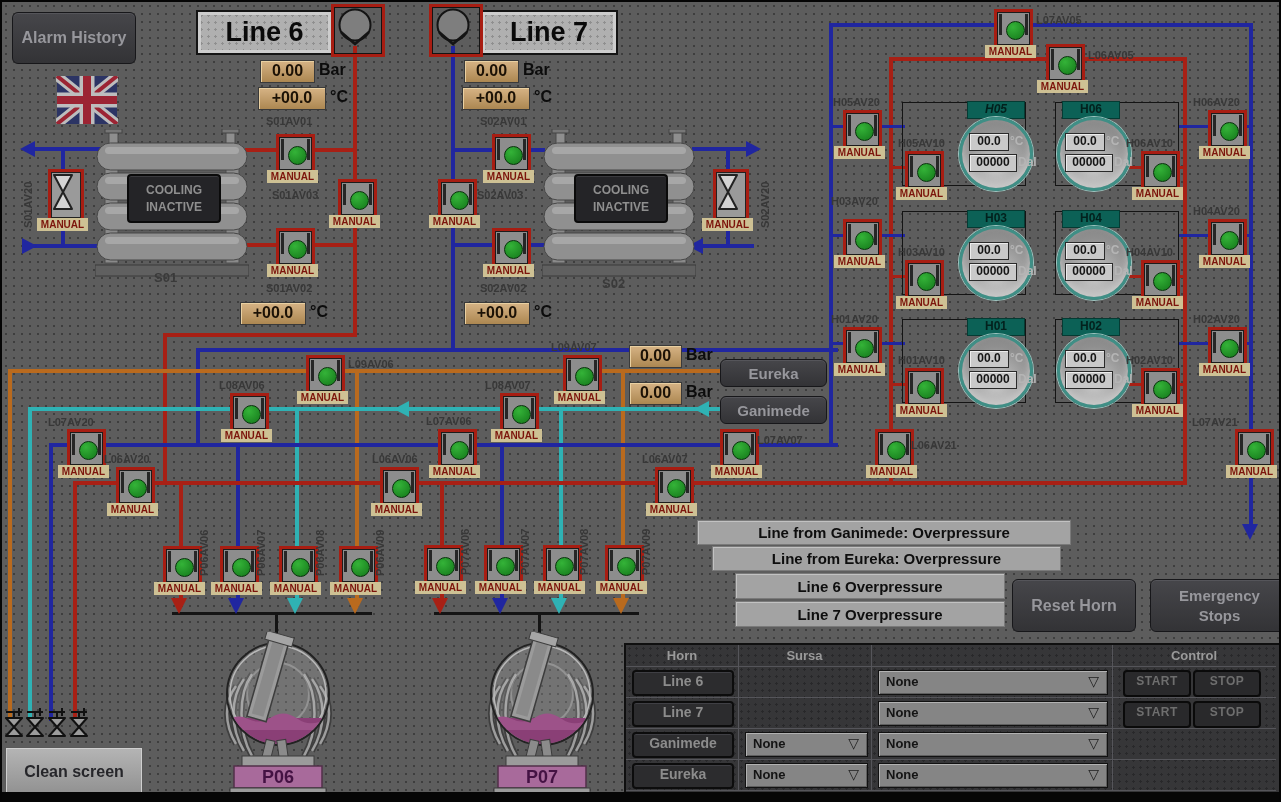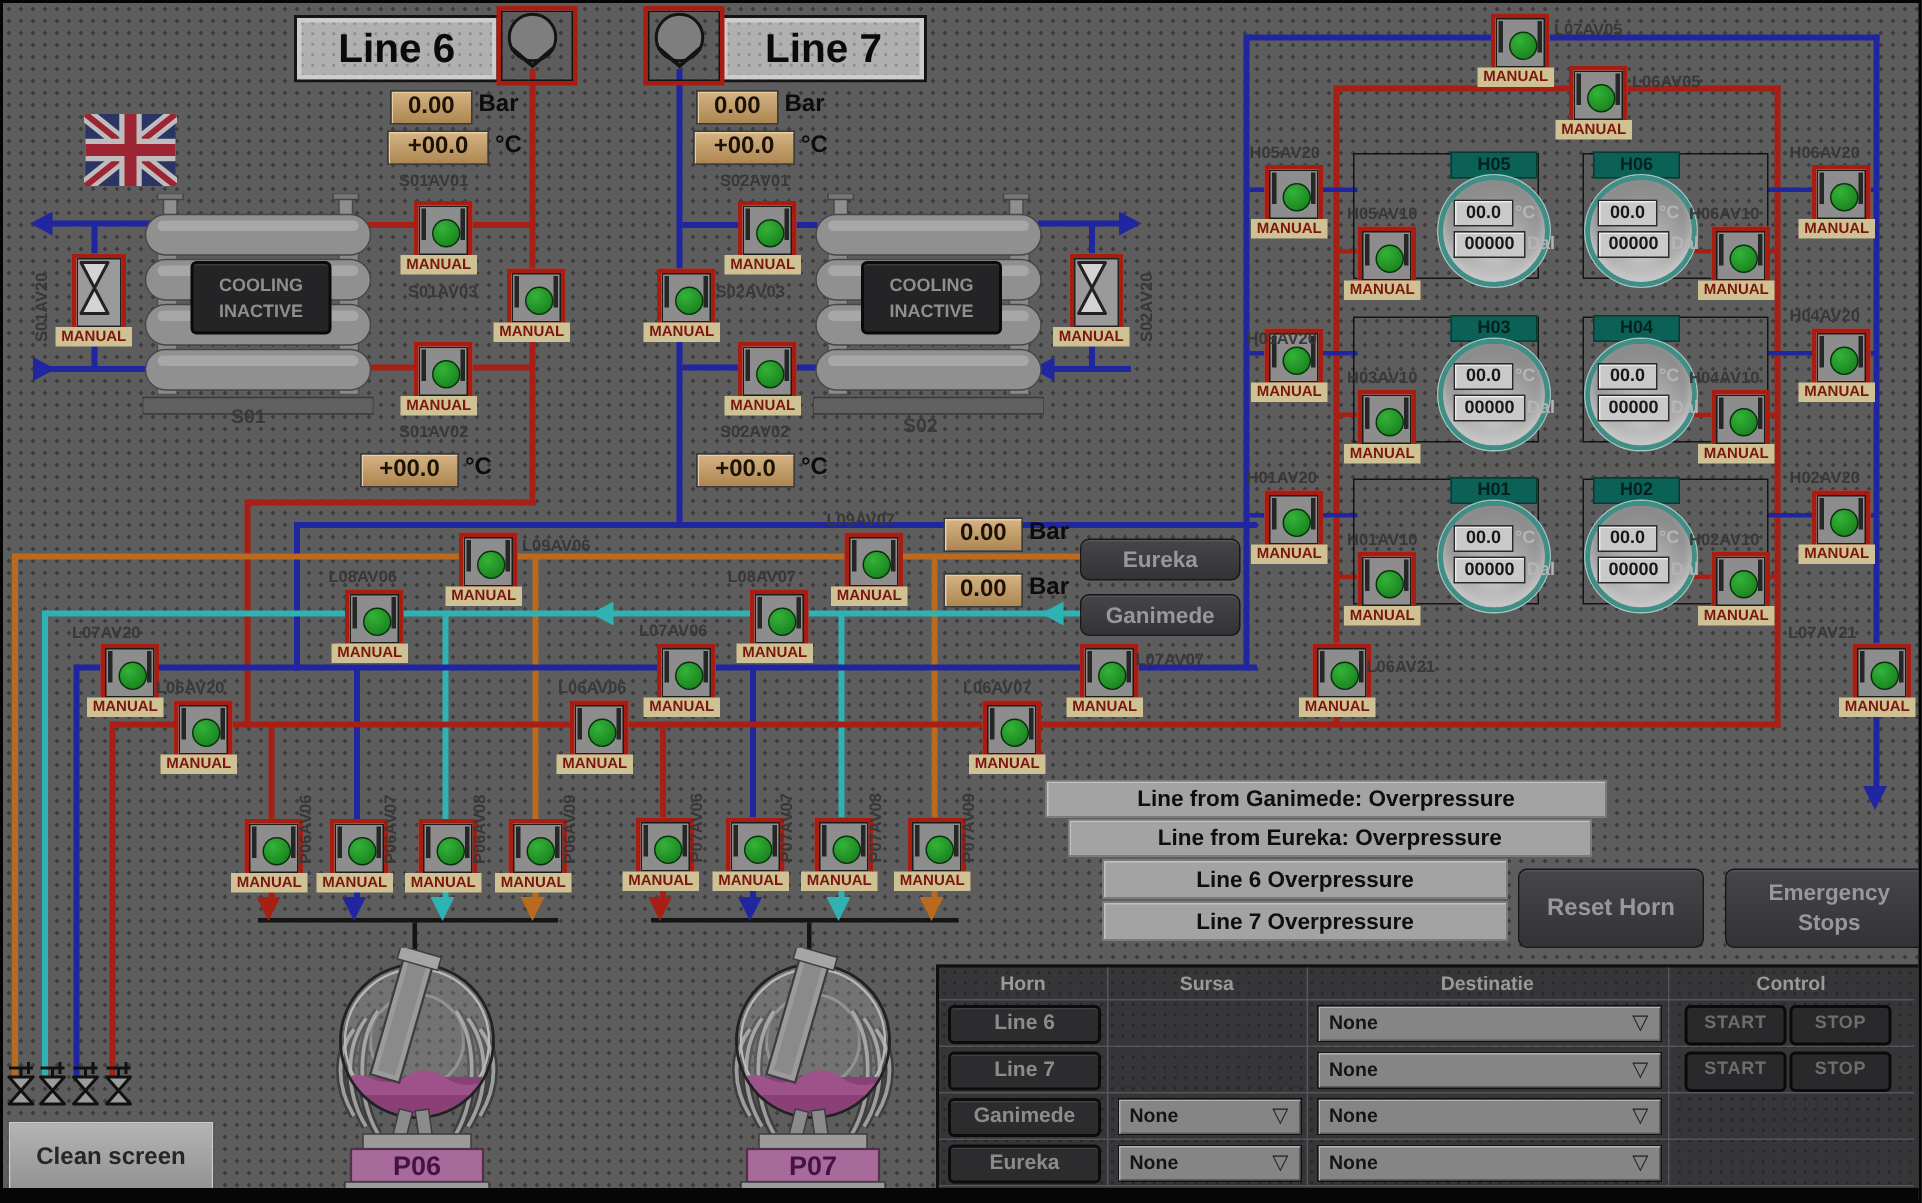--- a/index.html
+++ b/index.html
@@ -88,20 +88,21 @@
     border-radius:4px;color:#6e6e6e;font-weight:bold;font-size:12px;letter-spacing:0.5px;
     text-align:center;line-height:18px;cursor:pointer;}
   .tanklab{position:absolute;width:88px;height:22px;color:#441243;font-weight:bold;font-size:18px;
     text-align:center;line-height:22px;}
   #botbar{position:absolute;left:0;top:790px;width:1281px;height:12px;background:#060606;}
 </style>
 </head>
 <body>
 
 <div id="stage">
+  <div class="dbtn" style="left:10px;top:10px;width:122px;height:50px;font-size:16px;line-height:1.25;">Alarm History</div>
 
   <div class="abs" style="left:54px;top:74px;width:62px;height:48px;">
     <svg width="62" height="48" viewBox="0 0 60 48">
       <rect width="60" height="48" fill="#2c3464"></rect>
       <path d="M0,0 L60,48 M60,0 L0,48" stroke="#bdbdbd" stroke-width="10"></path>
       <path d="M0,0 L60,48 M60,0 L0,48" stroke="#9c2433" stroke-width="4"></path>
       <path d="M30,0 V48 M0,24 H60" stroke="#bdbdbd" stroke-width="15"></path>
       <path d="M30,0 V48 M0,24 H60" stroke="#9c2433" stroke-width="8"></path>
     </svg>
   </div>
@@ -234,21 +235,21 @@
           <rect x="2" y="104" width="150" height="27" rx="13.5" fill="#909090" stroke="#474747"></rect>
           <rect x="10" y="108" width="134" height="7" rx="3.5" fill="#bdbdbd" opacity="0.5"></rect>
           <rect x="0" y="136" width="154" height="11" fill="#606060" stroke="#3a3a3a"></rect>
         </svg></div>
       <div class="cool" style="left: 572px; top: 172px;">
         <span>COOLING</span>
         <span>INACTIVE</span>
       </div>
       <div class="exlabel" style="left: 600px; top: 274px;">S02</div>
       <div class="hunit" style="left: 900px; top: 100px;">
-        <div class="hhead" style="left: 64px;">H05</div>
+        <div class="hhead" style="left: 64px; font-style: italic;">H05</div>
         <div class="hcirc" style="left: 56px;"></div>
         <div class="hdisp" style="left: 66px; top: 30px; width: 38px;">00.0</div>
         <div class="hunitlab" style="left: 107px; top: 31px;">°C</div>
         <div class="hdisp" style="left: 66px; top: 51px; width: 46px;">00000</div>
         <div class="hunitlab" style="left: 115px; top: 52px;">Dal</div>
       </div>
       <div class="hunit" style="left: 1053px; top: 100px;">
         <div class="hhead" style="left: 6px;">H06</div>
         <div class="hcirc" style="left: 1px;"></div>
         <div class="hdisp" style="left: 9px; top: 30px; width: 38px;">00.0</div>
@@ -481,21 +482,21 @@
         <div class="vball"></div>
       </div>
       <div class="man" style="left: 1130px; top: 185px;">MANUAL</div>
       <div class="vid" style="left: 1124px; top: 135px;">H06AV10</div>
       <div class="valve" style="left: 841px; top: 217px;">
         <div class="vbar l"></div>
         <div class="vbar r"></div>
         <div class="vball"></div>
       </div>
       <div class="man" style="left: 832px; top: 253px;">MANUAL</div>
-      <div class="vid" style="left: 829px; top: 218px;">H03AV20</div>
+      <div class="vid" style="left: 829px; top: 193px;">H03AV20</div>
       <div class="valve" style="left: 903px; top: 258px;">
         <div class="vbar l"></div>
         <div class="vbar r"></div>
         <div class="vball"></div>
       </div>
       <div class="man" style="left: 894px; top: 294px;">MANUAL</div>
       <div class="vid" style="left: 896px; top: 244px;">H03AV10</div>
       <div class="valve" style="left: 1206px; top: 217px;">
         <div class="vbar l"></div>
         <div class="vbar r"></div>
@@ -713,21 +714,20 @@
       <div class="tline" style="left: 112px; top: 0px; width: 1px; height: 145px;"></div>
       <div class="tline" style="left: 245px; top: 0px; width: 1px; height: 145px;"></div>
       <div class="tline" style="left: 486px; top: 0px; width: 1px; height: 145px;"></div>
       <div class="tline" style="left: 0px; top: 21px; width: 650px; height: 1px;"></div>
       <div class="tline" style="left: 0px; top: 52px; width: 650px; height: 1px;"></div>
       <div class="tline" style="left: 0px; top: 83px; width: 650px; height: 1px;"></div>
       <div class="tline" style="left: 0px; top: 114px; width: 650px; height: 1px;"></div>
       <div class="tline" style="left: 0px; top: 145px; width: 650px; height: 1px;"></div>
       <div class="thead" style="left: 0px; width: 112px;">Horn</div>
       <div class="thead" style="left: 112px; width: 133px;">Sursa</div>
-      <div class="thead" style="left: 245px; width: 241px;">Destinatie</div>
       <div class="thead" style="left: 486px; width: 164px;">Control</div>
       <div class="rowbtn" style="left: 6px; top: 25px;">Line 6</div>
       <div class="dd" style="left: 252px; top: 25px; width: 228px;">
         <div class="ddtxt">None</div>
         <div class="ddtri">▽</div>
       </div>
       <div class="ssbtn" style="left: 497px; top: 25px;">START</div>
       <div class="ssbtn" style="left: 567px; top: 25px;">STOP</div>
       <div class="rowbtn" style="left: 6px; top: 56px;">Line 7</div>
       <div class="dd" style="left: 252px; top: 56px; width: 228px;">

